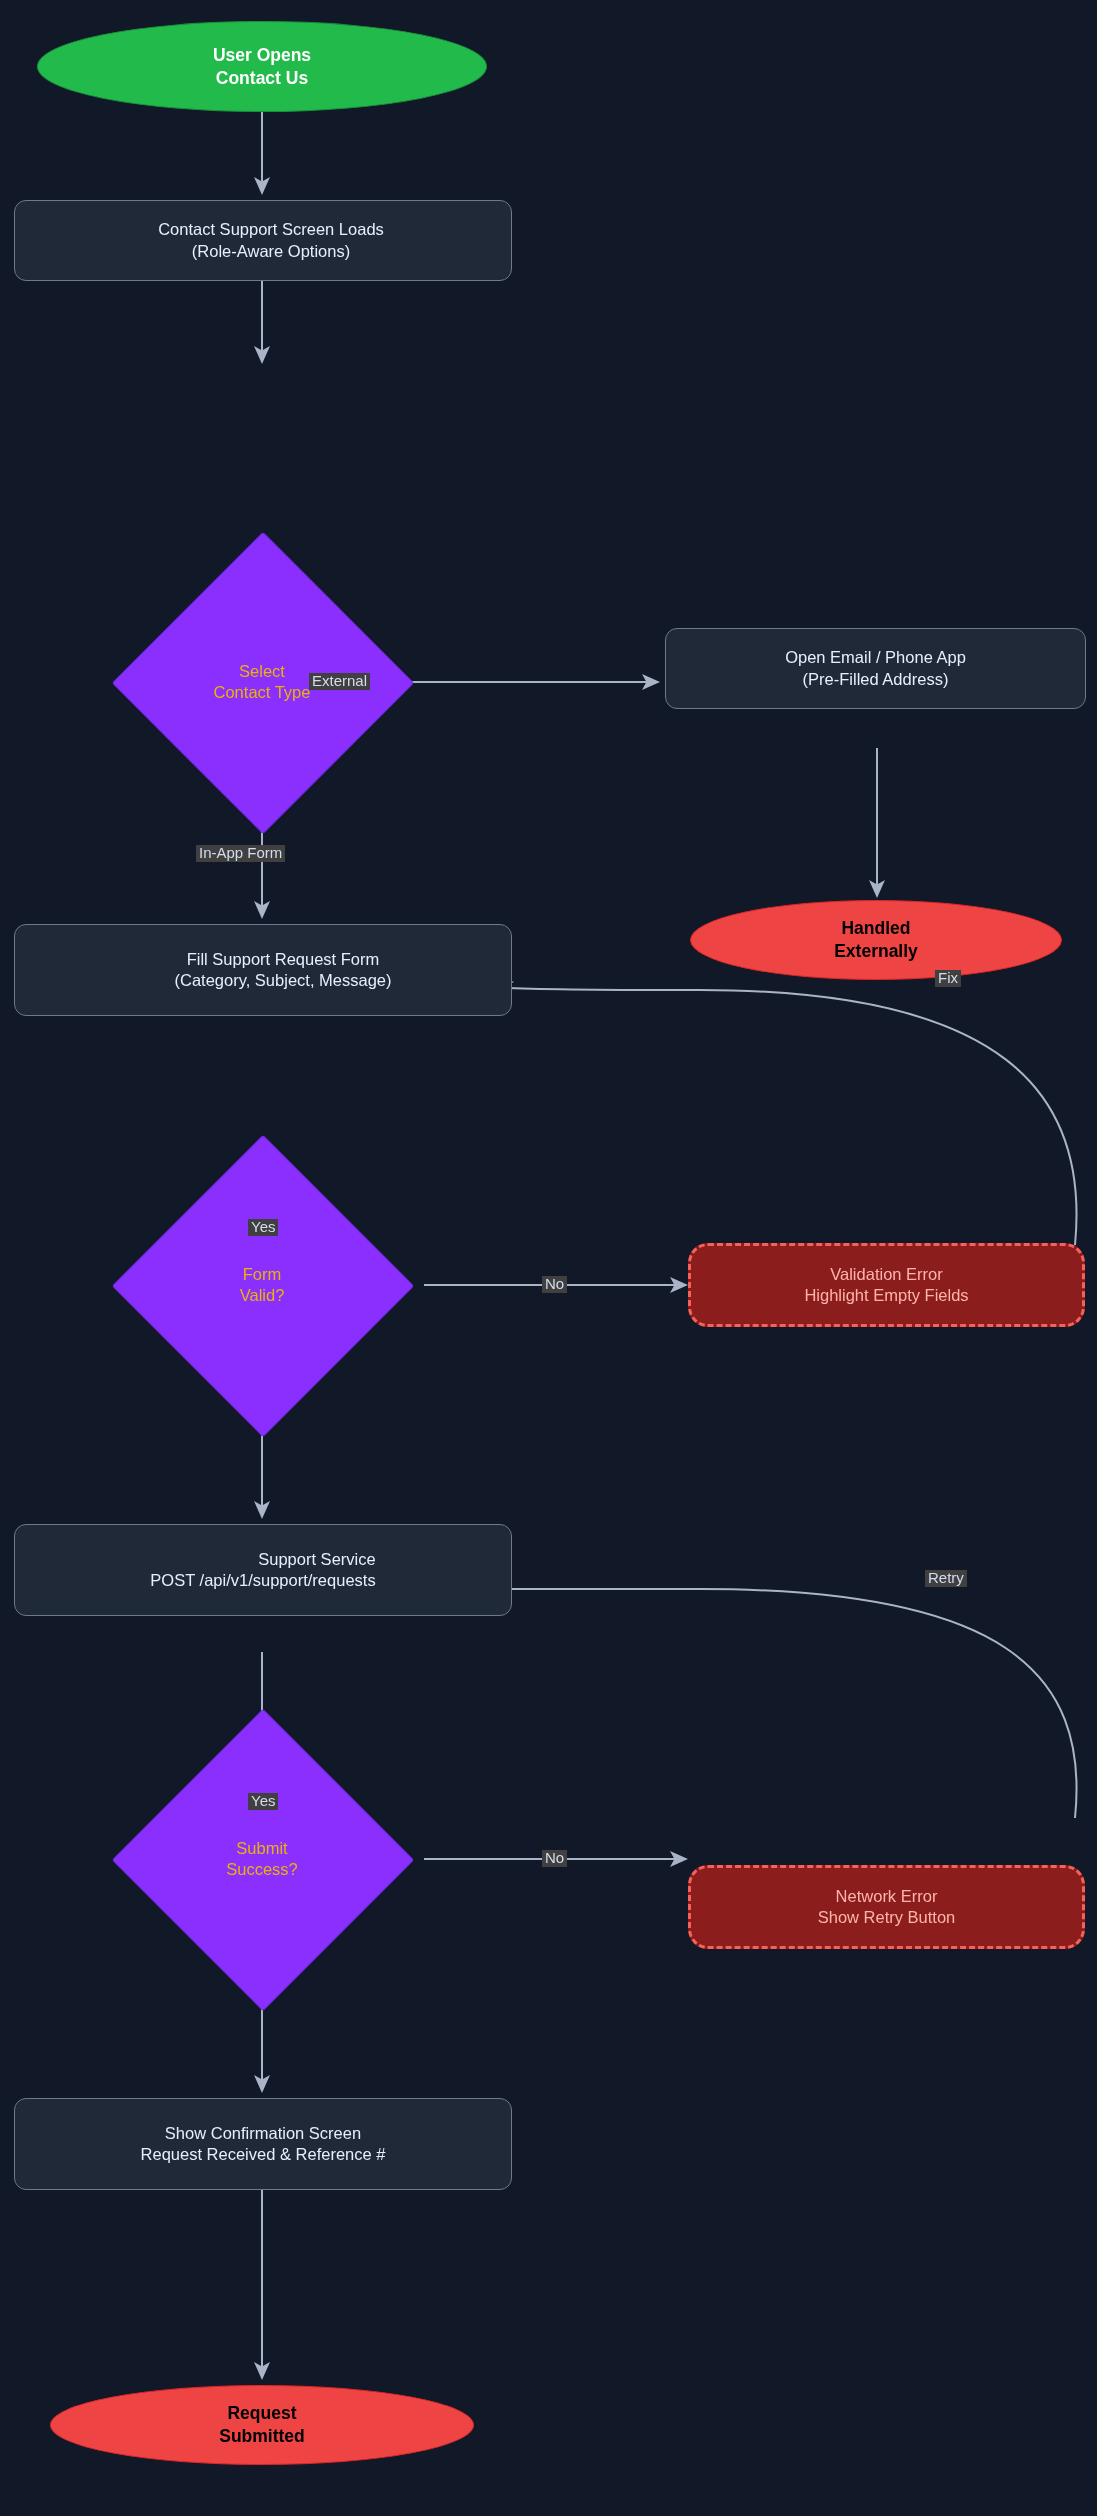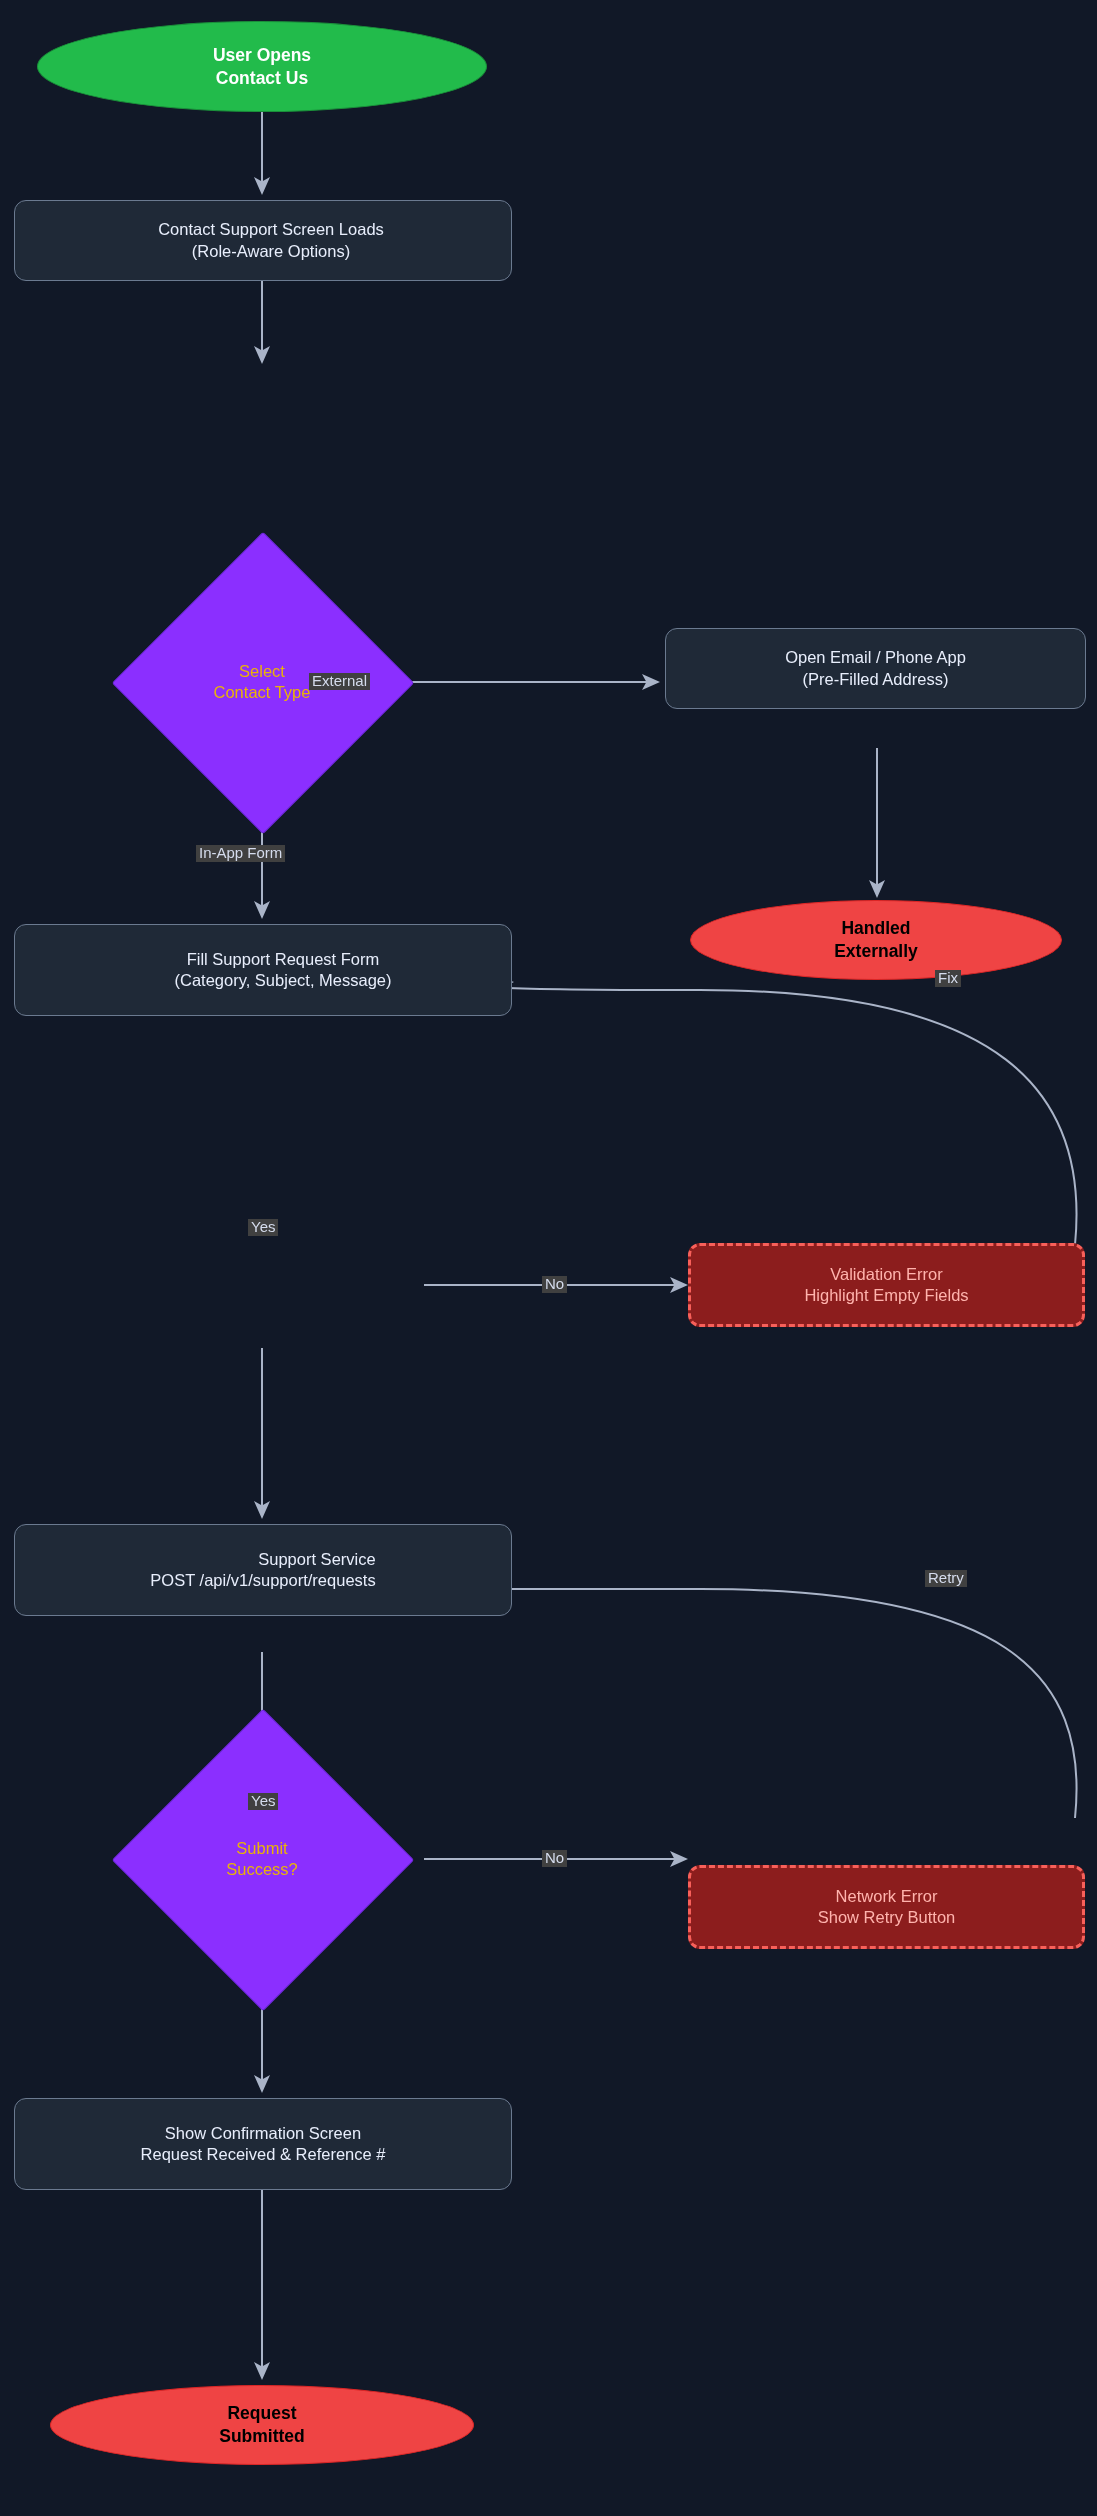--- a/index.html
+++ b/index.html
@@ -52,21 +52,21 @@
     border:1.5px solid #dc2626;
     border-radius:50%;
     color:#000000;
     font-size:17.5px;
     font-weight:bold;
   }
   
   .err{
     background:#8c1d1d;
     border:3px dashed #f8605a;
-    border-radius:12px;
+    border-radius:20px;
     color:#ffb3ad;
     font-size:16.5px;
   }
 
   .edge-label{
     position:absolute;
     color:#d5dced;
     font-size:15px;
     background:#404040;
     padding:0 3px;
@@ -139,20 +139,25 @@
   <div class="node ell-red" style="left:690px;top:900px;width:372px;height:80px;">
     <span class="lbl">Handled
 Externally</span>
   </div>
 
   <div class="node proc" style="left:14px;top:924px;width:498px;height:92px;padding-left:40px;">
     <span class="lbl">Fill Support Request Form
 (Category, Subject, Message)</span>
   </div>
 
+  <div class="node diamond" style="left:156px;top:1179px;width:212px;height:212px;">
+    <div class="dshape"></div>
+    <span class="lbl">Form
+Valid?</span>
+  </div>
 
   <div class="node err" style="left:688px;top:1243px;width:397px;height:84px;">
     <span class="lbl">Validation Error
 Highlight Empty Fields</span>
   </div>
 
   <div class="node proc" style="left:14px;top:1524px;width:498px;height:92px;text-align:right;">
     <span class="lbl">Support Service
 POST /api/v1/support/requests</span>
   </div>

